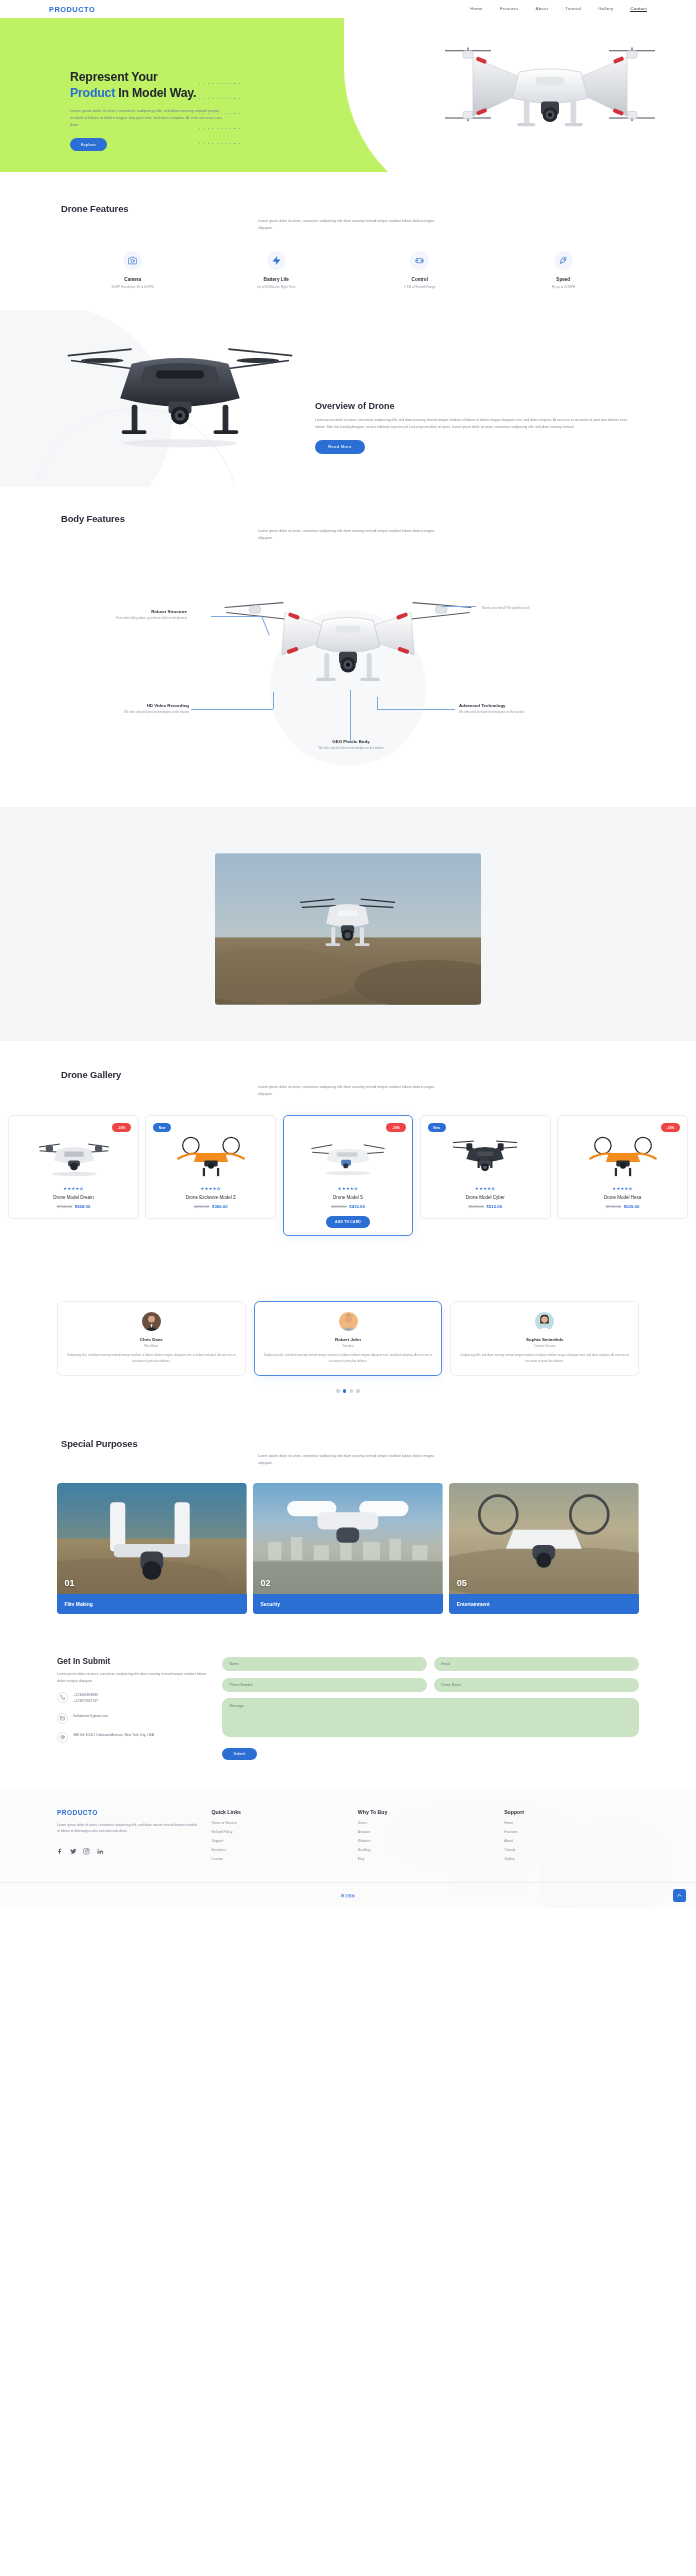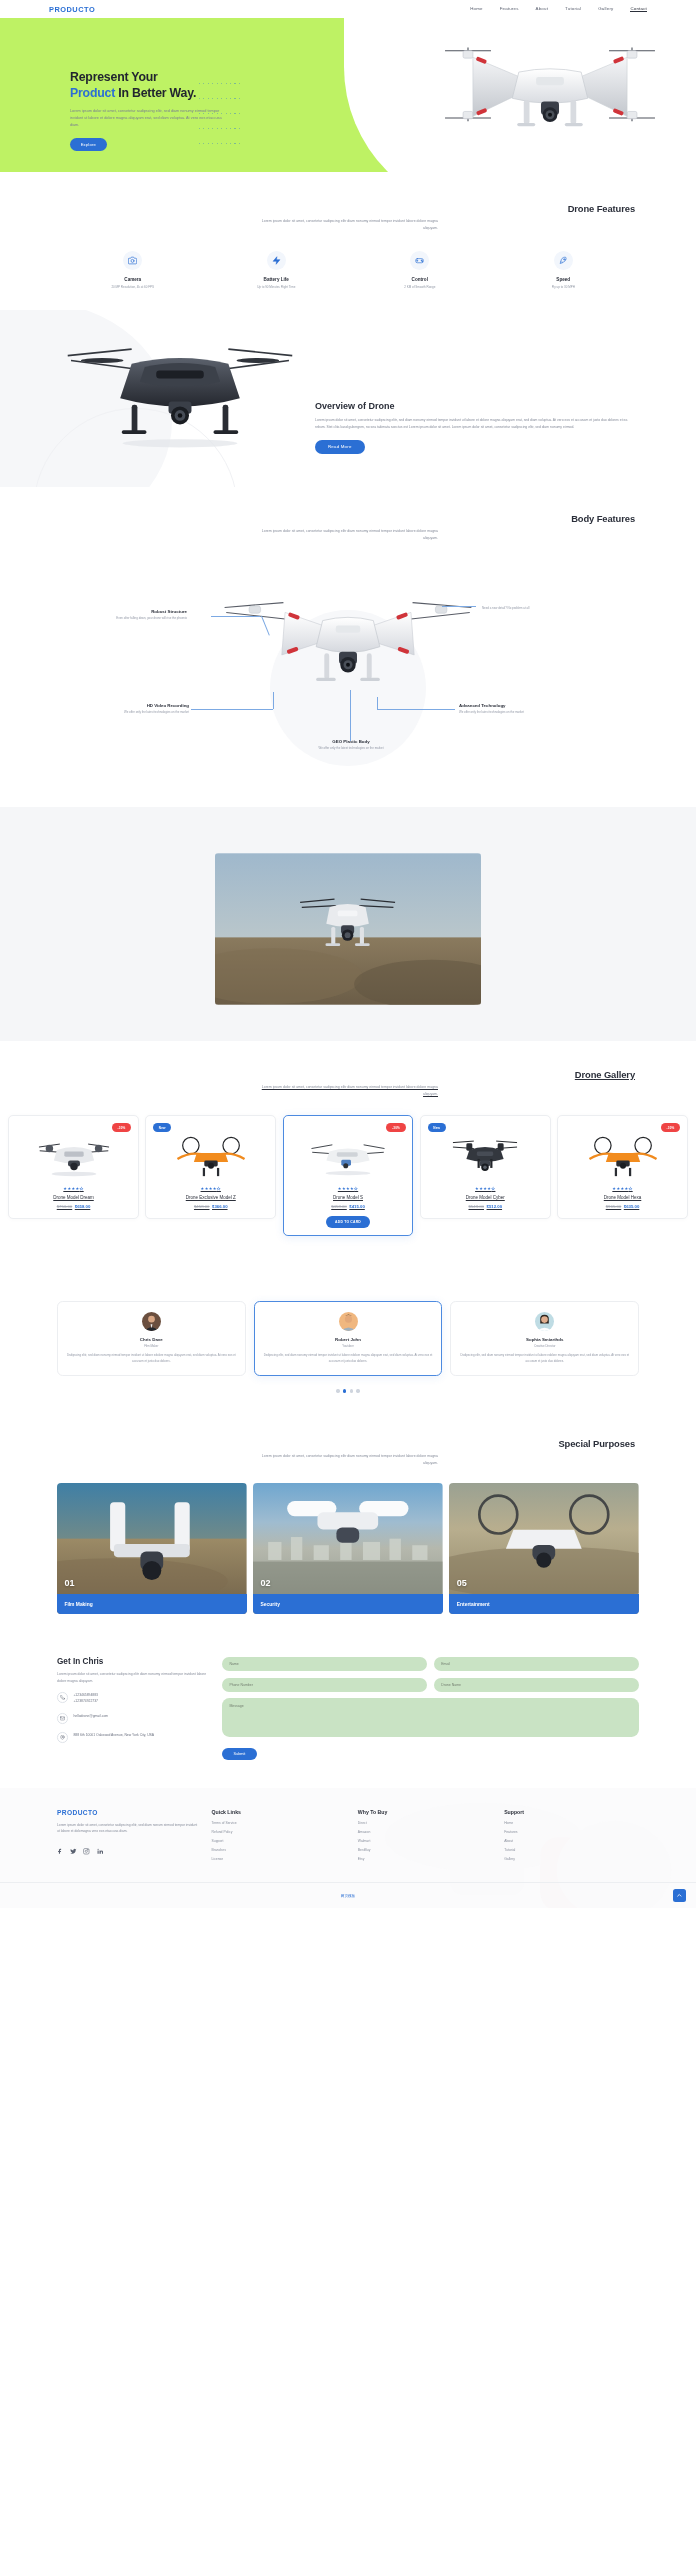--- a/index.html
+++ b/index.html
@@ -43,21 +43,21 @@
     display: inline-block; background: #2b6fd4; color: #fff; border: none;
     border-radius: 16.4px; font-size: 4.1px; padding: 4.1px 10.7px; margin-top: 9px;
     cursor: pointer; font-family: inherit; letter-spacing: 0.2px;
   }
   .btn-lg { font-size: 4.4px; padding: 4.9px 13px; }
   .hero-drone { position: absolute; right: 23px; top: 18px; width: 246px; height: 123px; z-index: 4; }
   .dotgrid { position: absolute; left: 197px; bottom: 23px; z-index: 4; }
   .dotgrid i { display:inline-block; width:1.3px;height:1.3px;background:#2b6fd4;border-radius:50%;margin:1.6px;opacity:.5;}
 
   
-  .sec-head { text-align: right; }
+  .sec-head { text-align: left; }
   .sec-head h2 { font-size: 9.4px; font-weight: 700; color: #2b2f3a; letter-spacing: -0.1px; }
   .sec-head p { font-size: 3.5px; line-height: 1.95; color: #868c9a; margin: 4.1px auto 0; width: 180px; }
 
   
   .features { padding: 31px 0 21px; background: #fff; }
   .feat-grid { display: flex; margin-top: 19.7px; }
   .feat { flex: 1; text-align: center; }
   .feat-ic {
     width: 19px; height: 19px; border-radius: 50%; background: #f2f6fc;
     margin: 0 auto 6.6px; display: flex; align-items: center; justify-content: center;
@@ -96,21 +96,21 @@
   .ln { position: absolute; background: #7ca9e3; }
 
   
   .guide { background: #f5f6f8; padding: 28px 0 36px; }
   .guide-img {
     width: 266px; height: 152px; margin: 18px auto 0; border-radius: 3.3px;
     overflow: hidden; position: relative;
   }
 
   
-  .gallery { background: #fff; padding: 28px 0 24.6px; text-decoration: underline; }
+  .gallery { background: #fff; padding: 28px 0 24.6px; }
   .g-grid { display: flex; gap: 6.6px; margin-top: 18px; padding: 0 8.2px; align-items: flex-start; }
   .card {
     flex: 1; background: #fff; border: 0.8px solid #eceef1; border-radius: 4.9px;
     padding: 7.4px 5.7px 9px; position: relative; text-align: center;
     box-shadow: 0 0.8px 4.1px rgba(0,0,0,.025);
   }
   .card.active { border: 0.8px solid #4c8ae0; box-shadow: 0 1.6px 8.2px rgba(43,111,212,.10); padding-bottom: 6.6px; }
   .badge {
     position: absolute; top: 6.6px; font-size: 3.1px; color: #fff; font-weight: 700;
     padding: 2.5px 5.7px; border-radius: 8.2px; letter-spacing: 0.2px;
@@ -287,21 +287,21 @@
     <div class="dotgrid">
       <i></i><i></i><i></i><i></i><i></i><i></i><i></i><i></i><i></i><i></i><br>
       <i></i><i></i><i></i><i></i><i></i><i></i><i></i><i></i><i></i><i></i><br>
       <i></i><i></i><i></i><i></i><i></i><i></i><i></i><i></i><i></i><i></i><br>
       <i></i><i></i><i></i><i></i><i></i><i></i><i></i><i></i><i></i><i></i><br>
       <i></i><i></i><i></i><i></i><i></i><i></i><i></i><i></i><i></i><i></i>
     </div>
     <div class="hero-inner">
       <h1>
         <span>Represent Your</span><br>
-        <span class="accent">Product</span><span> In Better Way.</span>
+        <span class="accent">Product</span><span> In Model Way.</span>
       </h1>
       <p>Lorem ipsum dolor sit amet, consetetur sadipscing elitr, sed diam nonumy eirmod tempor invidunt ut labore et dolore magna aliquyam erat, sed diam voluptua. At vero eos etaccusa diam.</p>
       <button class="btn">Explore</button>
     </div>
   </div>
 
   <div class="features">
     <div class="container">
       <div class="sec-head">
         <h2>Drone Features</h2>
@@ -791,21 +791,21 @@
         <div class="p-bar">
           <span>Entertainment</span>
         </div>
       </div>
     </div>
   </div>
 
   <div class="contact">
     <div class="c-row">
       <div class="c-left">
-        <h2>Get In Chris</h2>
+        <h2>Get In Submit</h2>
         <p>Lorem ipsum dolor sit amet, consetetur sadipscing elitr diam nonumy eirmod tempor invidunt labore dolore magna aliquyam.</p>
         <div class="cinfo">
           <div class="ic">
             <svg width="4.9" height="4.9" viewBox="0 0 24 24" fill="none" stroke="#5c6272" stroke-width="2" stroke-linecap="round" stroke-linejoin="round">
               <path d="M22 16.92v3a2 2 0 0 1-2.18 2 19.79 19.79 0 0 1-8.63-3.07 19.5 19.5 0 0 1-6-6 19.79 19.79 0 0 1-3.07-8.67A2 2 0 0 1 4.11 2h3a2 2 0 0 1 2 1.72 12.84 12.84 0 0 0 .7 2.81 2 2 0 0 1-.45 2.11L8.09 9.91a16 16 0 0 0 6 6l1.27-1.27a2 2 0 0 1 2.11-.45 12.84 12.84 0 0 0 2.81.7A2 2 0 0 1 22 16.92z"></path>
             </svg>
           </div>
           <div class="tx">
             <span>+123465894883</span><br>
             <span>+123874922737</span>

